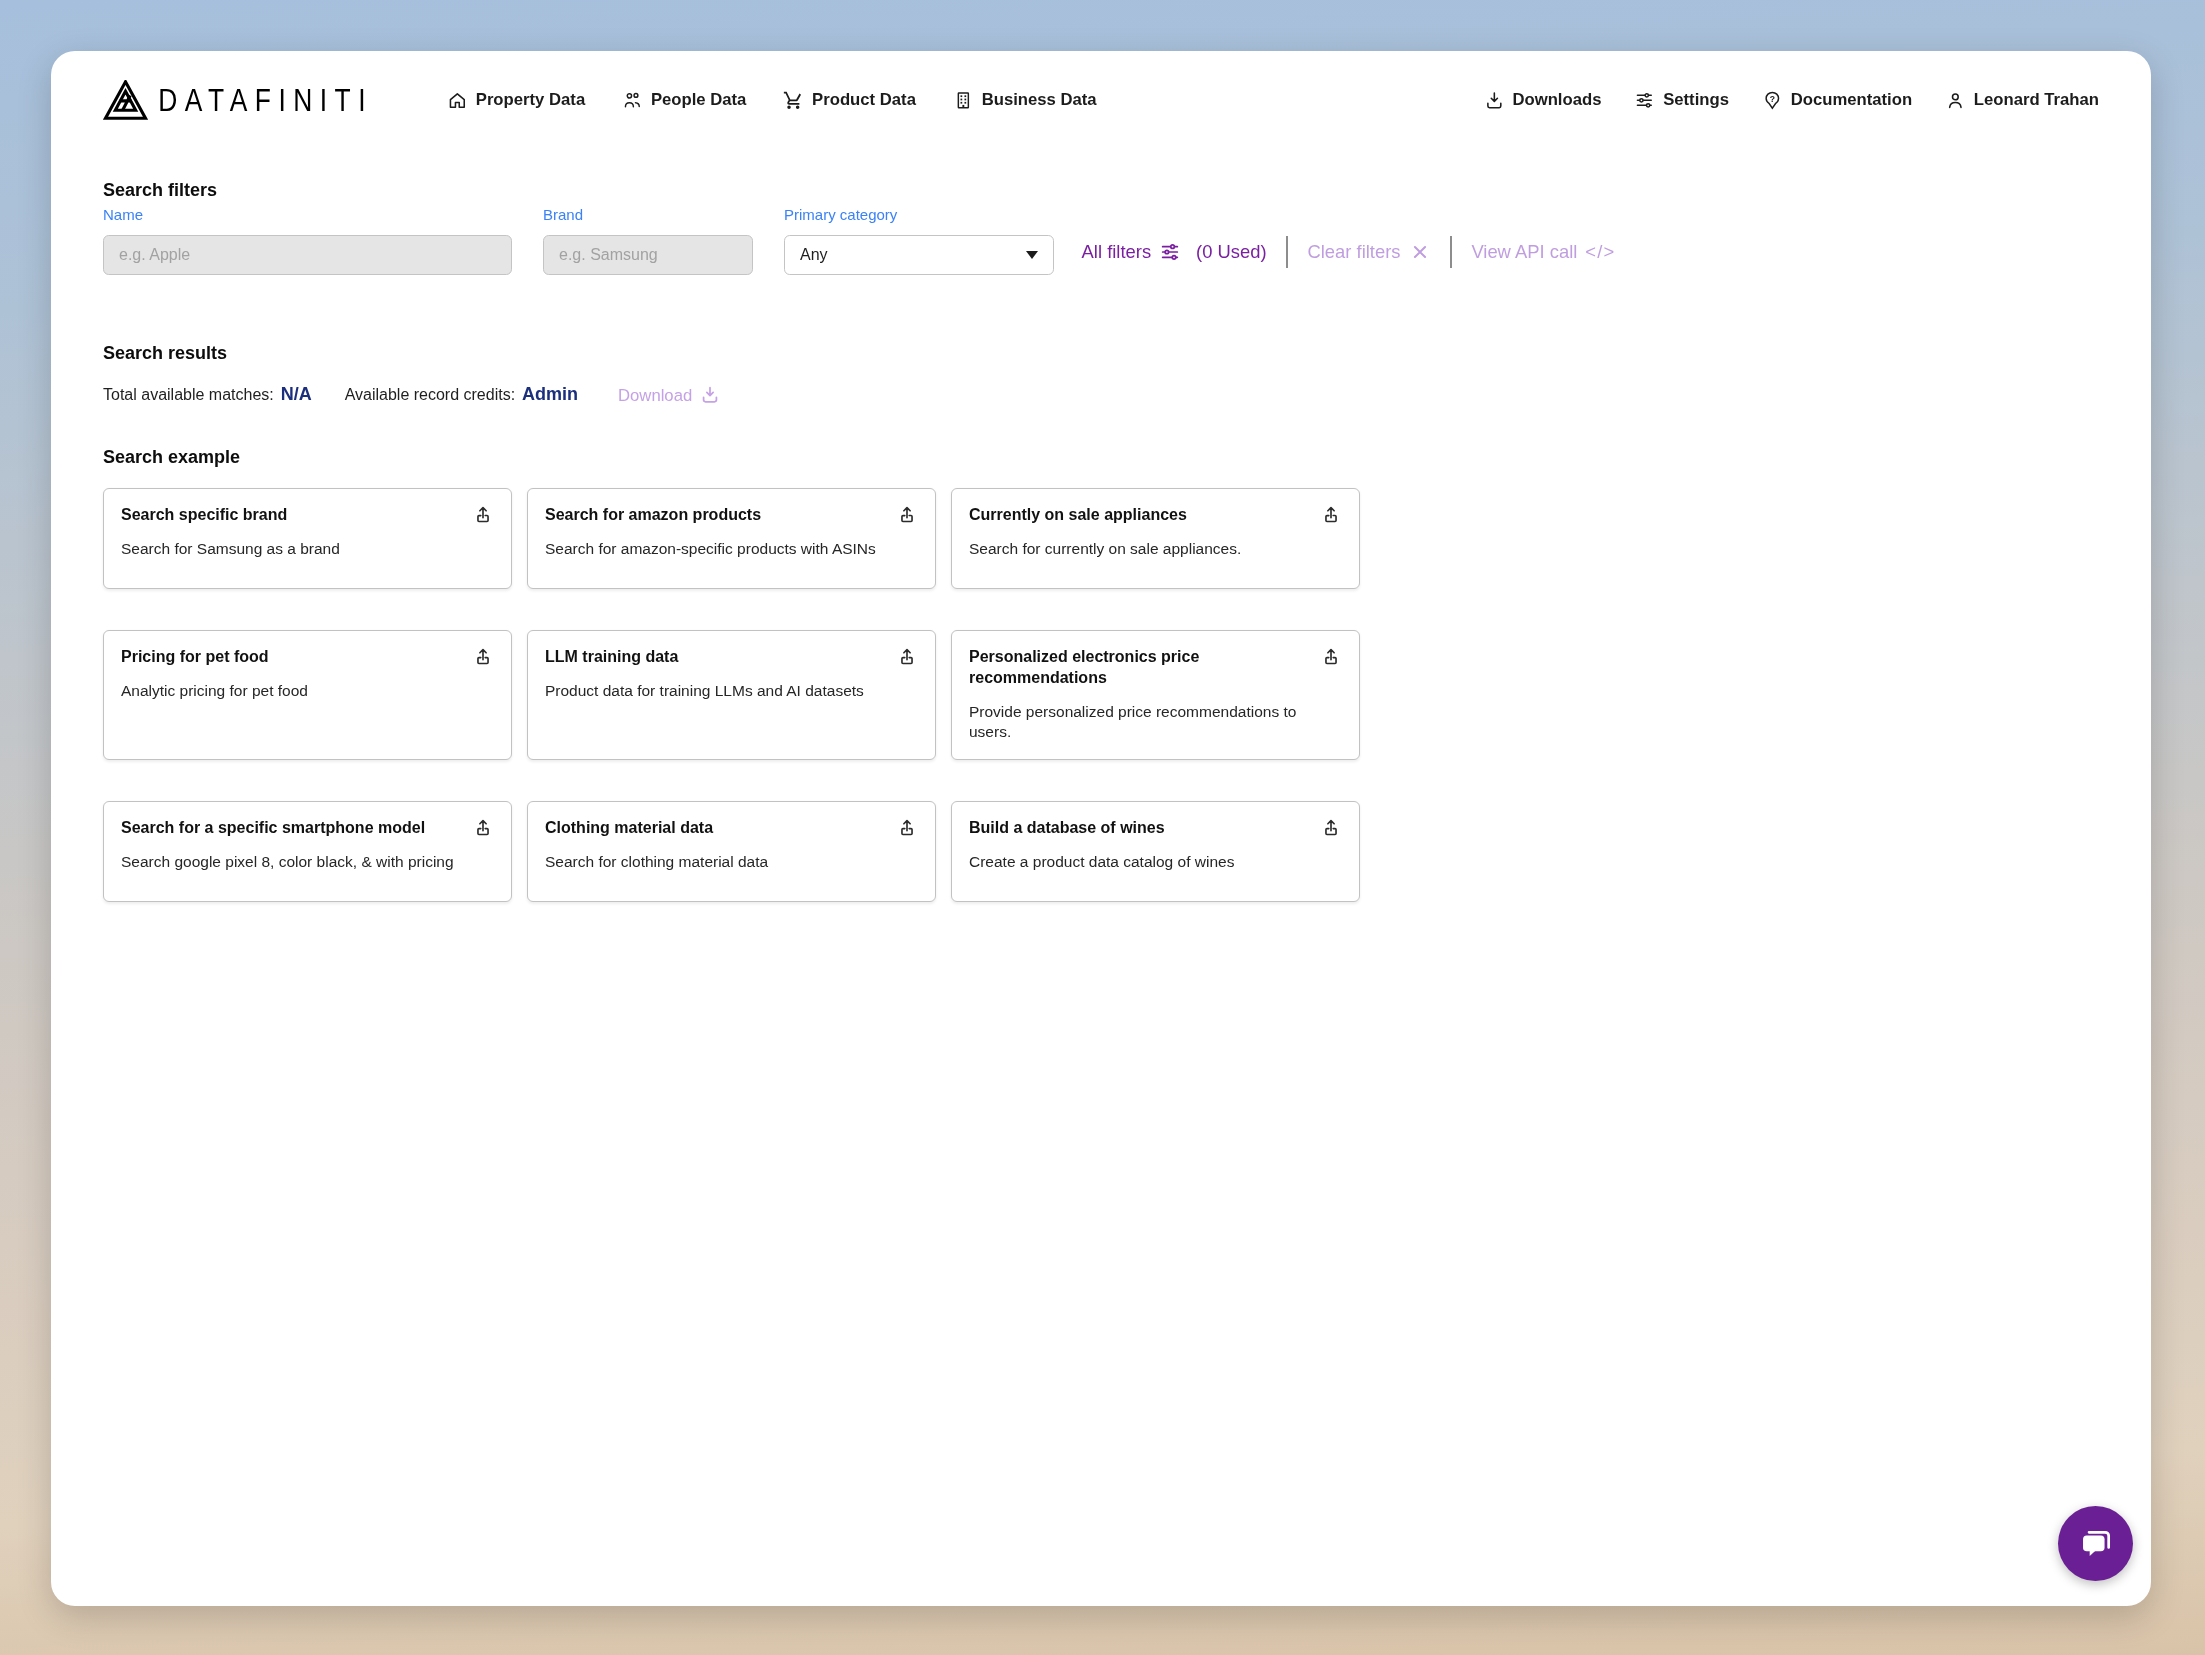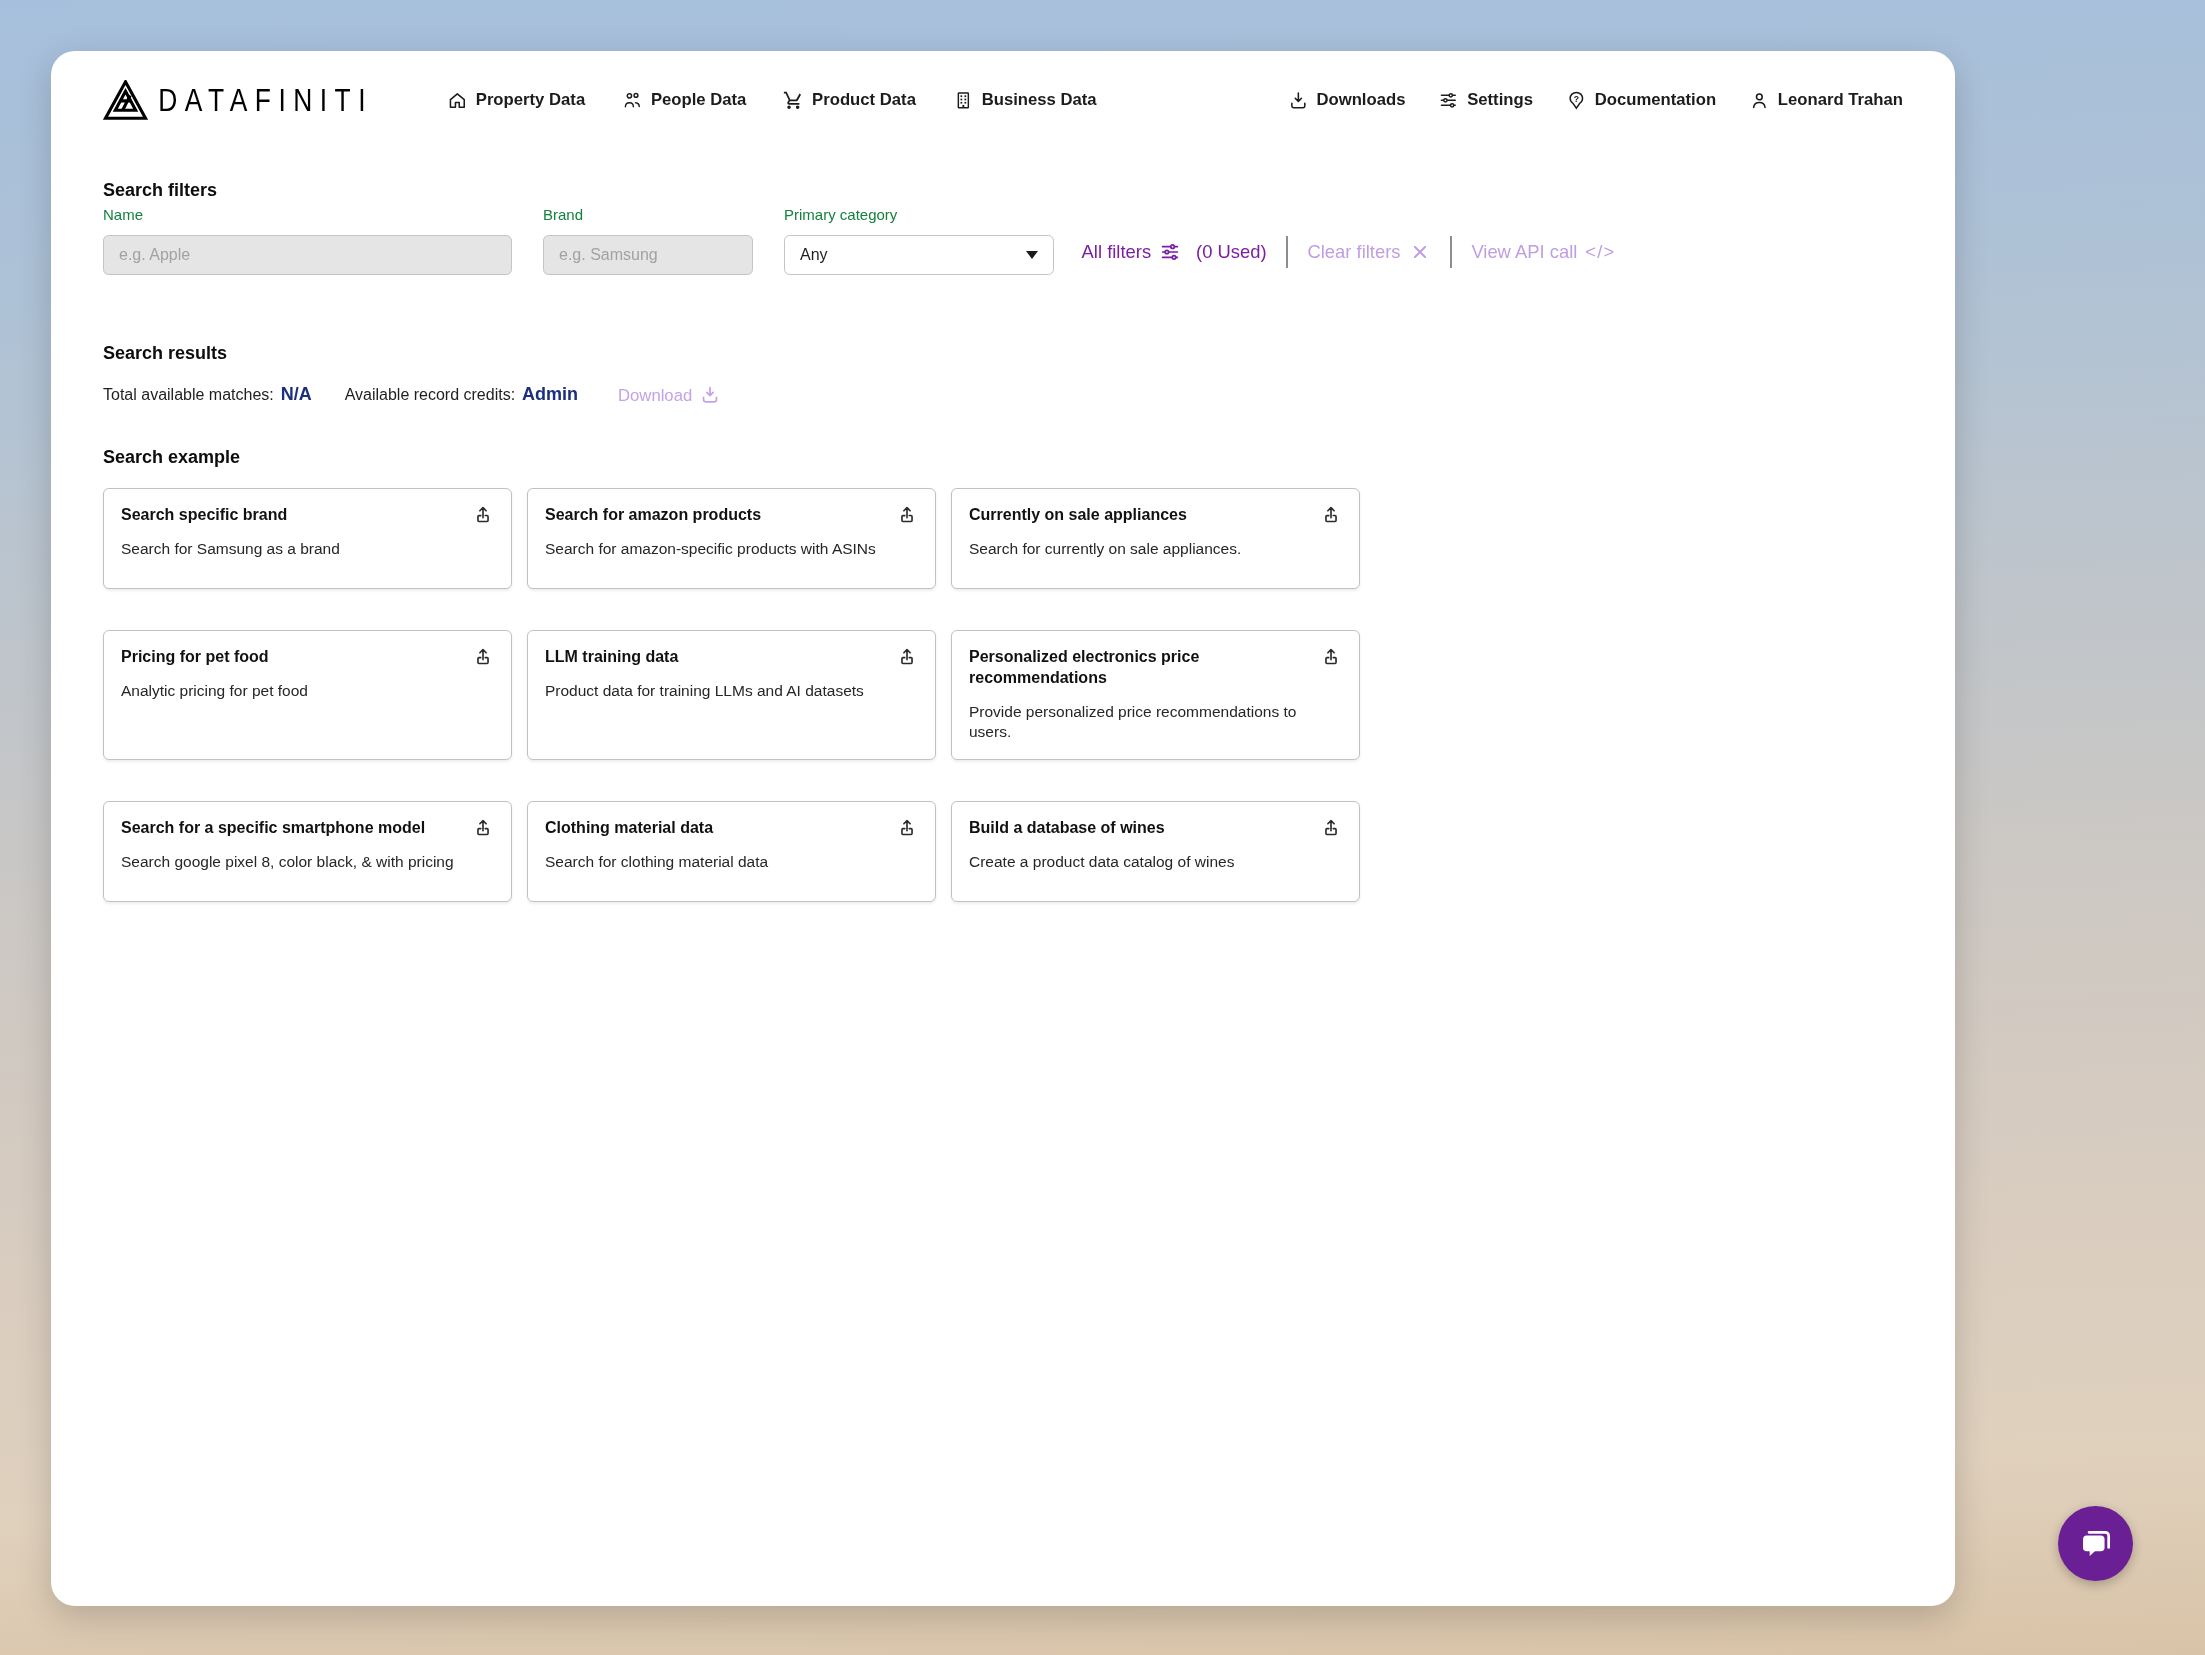--- a/index.html
+++ b/index.html
@@ -1,20 +1,20 @@
 <!DOCTYPE html>
 <html style="font-size:9.2px"><head>
 <meta charset="utf-8">
 <style>
   * { margin:0; padding:0; box-sizing:border-box; }
   html,body { width:2205px; height:1656px; overflow:hidden;
     font-family:"Liberation Sans", sans-serif; color:#1f1f1f; }
   .bg { position:absolute; inset:0;
     background:linear-gradient(178deg,#a6bfdc 0%,#aec2d6 18%,#bfc5cb 38%,#cdc8c3 55%,#d8ccc0 72%,#e0d1bd 88%,#d9c3a8 100%); }
-  .card { position:absolute; left:51px; top:51px; width:1904px; height:1555px;
+  .card { position:absolute; left:51px; top:51px; width:2100px; height:1555px;
     background:#ffffff; border-radius:24px; box-shadow:0 10.3px 34px rgba(0,0,0,.18); }
 
   
   .header { display:flex; align-items:center; padding:26.4px 52px 0 52px; height:72px; }
   .logo { display:flex; align-items:center; gap:10.3px; }
   .logo-text { font-size:26.4px; font-weight:500; letter-spacing:7.5px; color:#000;
     transform:scaleY(1.18); transform-origin:left center; }
   .nav { display:flex; align-items:center; gap:37px; margin-left:74px; }
   .nav-right { display:flex; align-items:center; gap:33px; margin-left:auto; }
   .nav-item { display:flex; align-items:flex-start; gap:8px; font-size:16.7px; font-weight:700;
@@ -22,21 +22,21 @@
   .nav-item svg { width:20.7px; height:20.7px; flex:none; }
 
   .content { padding:0 52px; }
   h2.section { font-size:18px; font-weight:700; color:#0d0d0d; }
 
   
   .sec-filters { margin-top:57px; }
   .filters-row { display:flex; align-items:flex-end; margin-top:4.6px; }
   .field { display:flex; flex-direction:column; }
   .field + .field { margin-left:31px; }
-  .field-label { font-size:15px; color:#15803d; margin-bottom:12.6px; }
+  .field-label { font-size:15px; color:#3b82f6; margin-bottom:12.6px; }
   .tinput { height:40px; border:1.1px solid #c4c4c4; border-radius:5.7px; background:#e5e5e5;
     font-size:16px; padding:0 15px; color:#1f1f1f; font-family:"Liberation Sans",sans-serif; outline:none; }
   .tinput::placeholder { color:#a2a2a2; }
   .w-name { width:409px; } .w-brand { width:210px; }
   .select { width:270px; height:40px; border:1.1px solid #c4c4c4; border-radius:5.7px;
     display:flex; align-items:center; justify-content:space-between; padding:0 15px;
     font-size:16px; cursor:pointer; }
   .select .caret { width:0; height:0; border-left:6.9px solid transparent;
     border-right:6.9px solid transparent; border-top:8.6px solid #1b1b1b; }
   .filter-actions { display:flex; align-items:center; gap:15px; margin-left:27.6px; padding-bottom:7.5px; }

